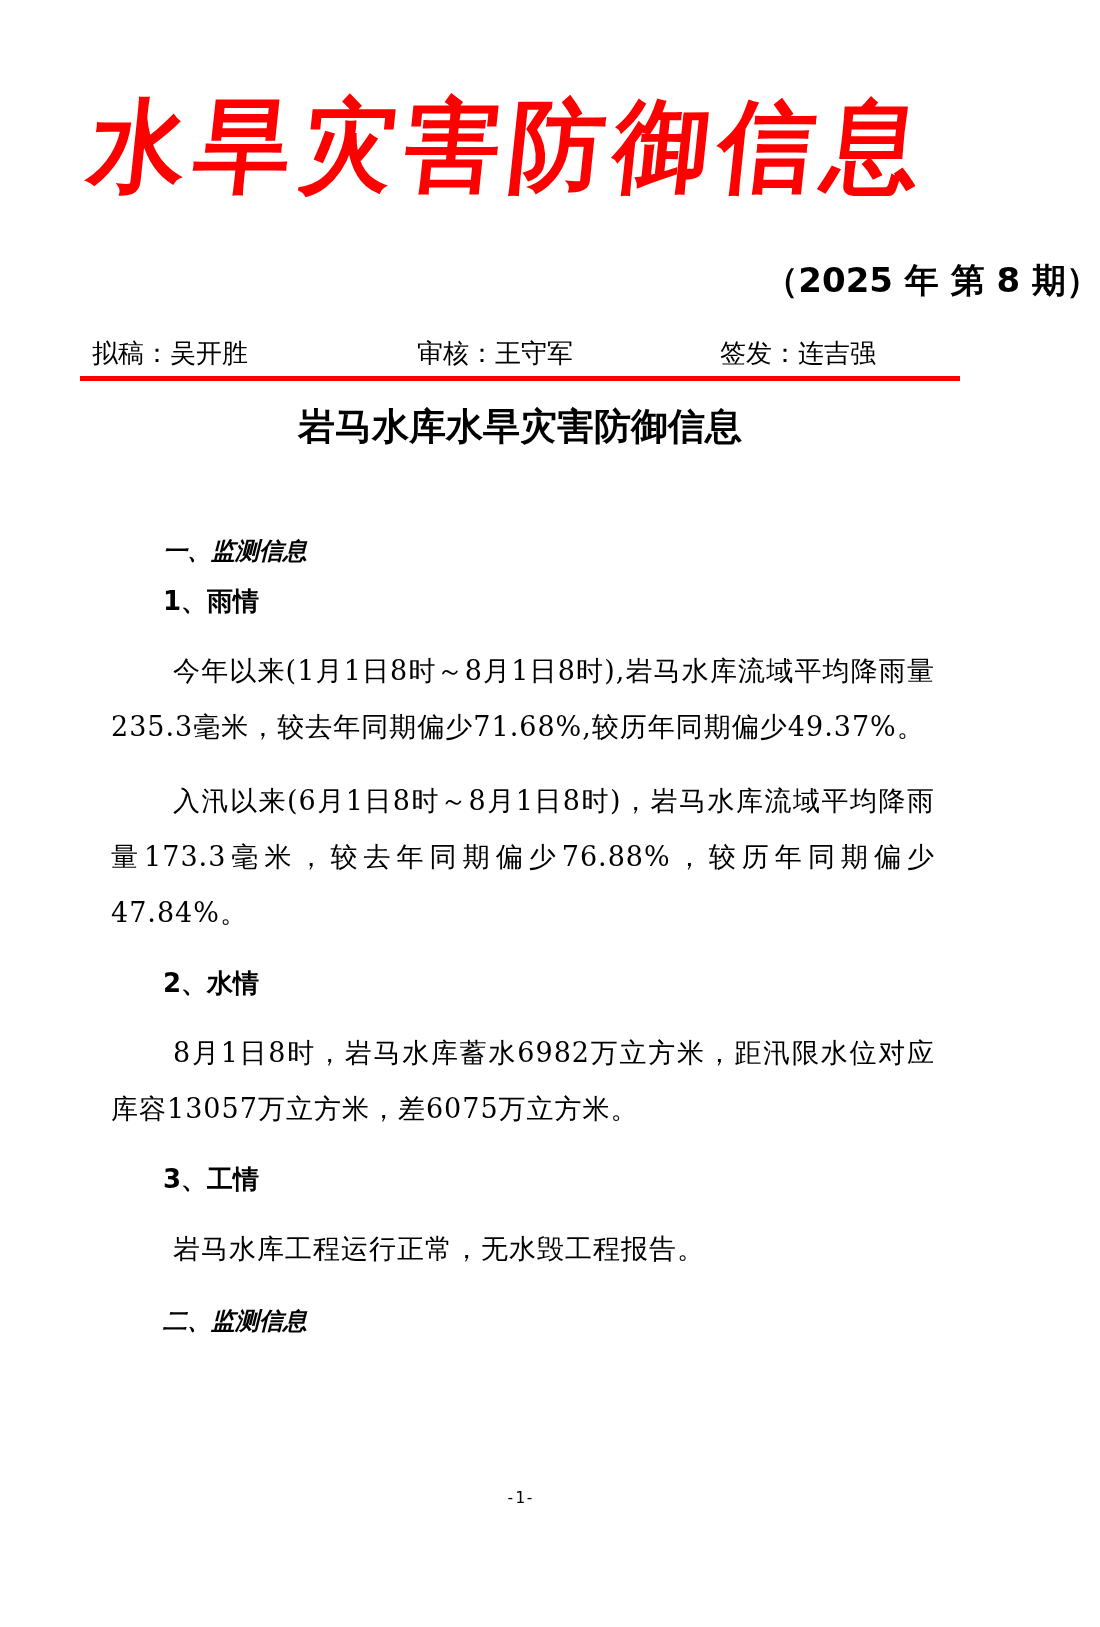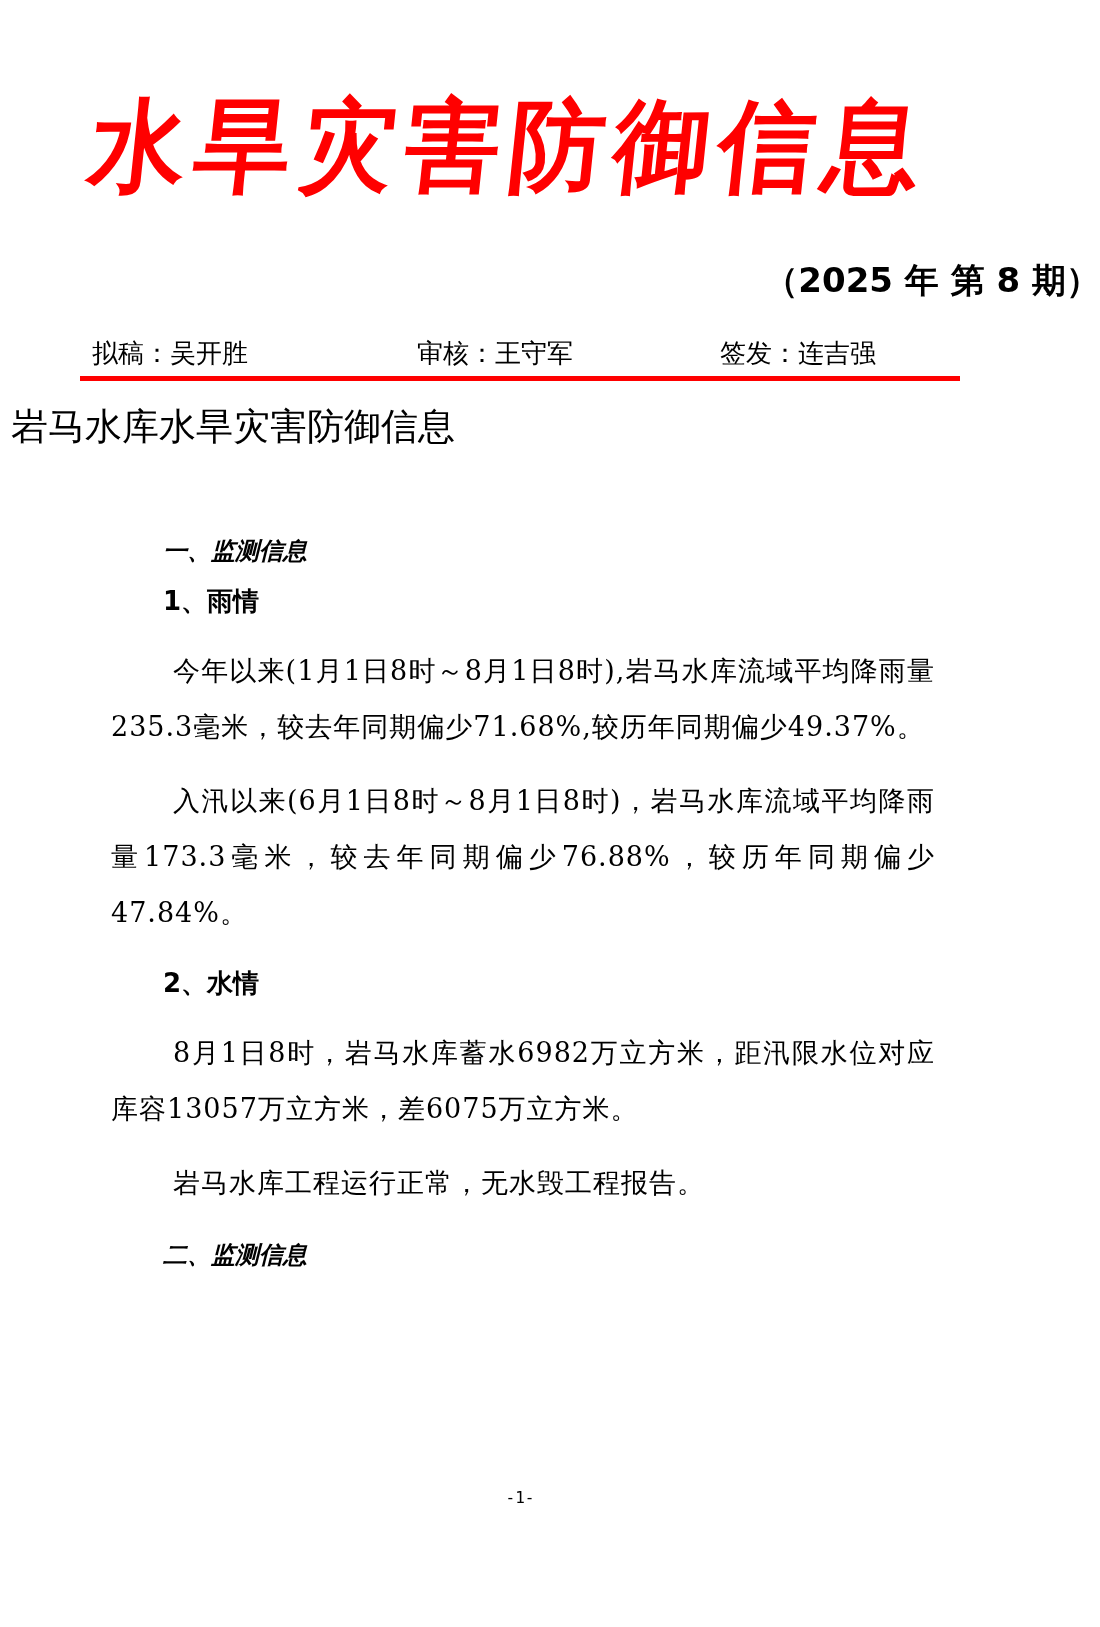--- a/index.html
+++ b/index.html
@@ -61,26 +61,26 @@
     .rule {
       position: absolute;
       left: 80px;
       top: 376px;
       width: 880px;
       height: 5px;
       background: #ff0000;
     }
     .doc-title {
       position: absolute;
-      left: 11px;
+      left: 0;
       width: 1040px;
       top: 402px;
-      text-align: left;
+      text-align: center;
       font-family: "DejaVu Sans", "Liberation Sans", sans-serif;
-      font-weight: normal;
+      font-weight: bold;
       font-size: 37px;
     }
     .body-block {
       position: absolute;
       left: 93px;
       top: 525px;
       width: 860px;
     }
     .h1 {
       font-family: "DejaVu Sans", "Liberation Sans", sans-serif;
@@ -146,18 +146,19 @@
 <div class="body-block">
   <div class="h1">一、监测信息</div>
 
   <div class="h2">1、雨情</div>
   <p class="p">今年以来(1月1日8时～8月1日8时),岩马水库流域平均降雨量235.3毫米，较去年同期偏少71.68%,较历年同期偏少49.37%。</p>
   <p class="p">入汛以来(6月1日8时～8月1日8时)，岩马水库流域平均降雨量173.3毫米，较去年同期偏少76.88%，较历年同期偏少47.84%。</p>
 
   <div class="h2">2、水情</div>
   <p class="p">8月1日8时，岩马水库蓄水6982万立方米，距汛限水位对应库容13057万立方米，差6075万立方米。</p>
 
+  <div class="h2">3、工情</div>
   <p class="p">岩马水库工程运行正常，无水毁工程报告。</p>
 
   <div class="h1">二、监测信息</div>
 </div>
 
 <div class="page-num">-1-</div>
 
 </body></html>

